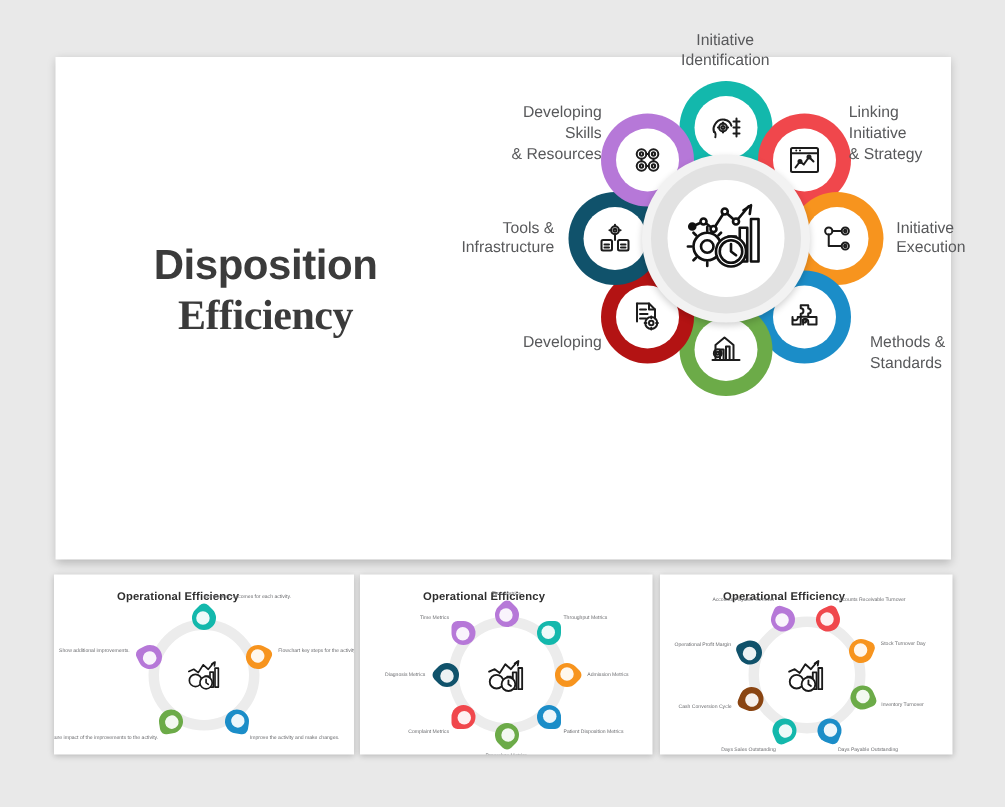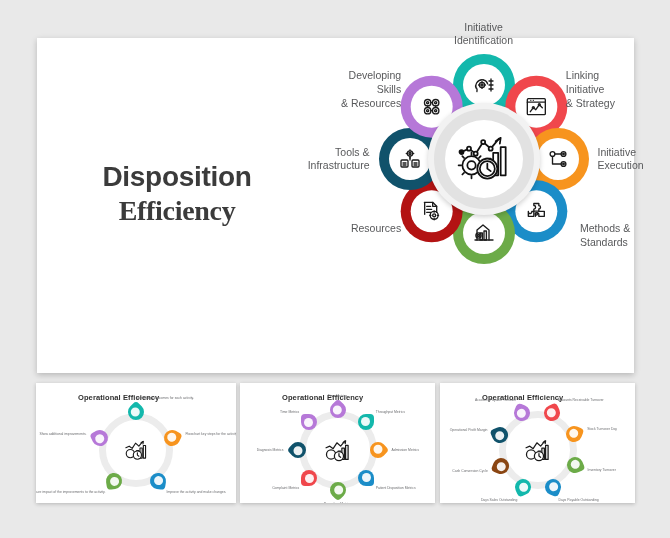--- a/index.html
+++ b/index.html
@@ -263,21 +263,21 @@
     </div>
 
   <div class="lbl c" style="left: 76.5px; top: -17.5px; width: 140px;">Initiative
 Identification</div>
       <div class="lbl r" style="left: 228.868px; top: 31.1325px;">Linking Initiative
 &amp; Strategy</div>
       <div class="lbl r" style="left: 260.5px; top: 107.5px;">Initiative
 Execution</div>
       <div class="lbl r" style="left: 243px; top: 183.868px;">Methods &amp;
 Standards</div>
-      <div class="lbl l" style="right: 232.868px; top: 183.868px;">Resources</div>
+      <div class="lbl l" style="right: 232.868px; top: 183.868px;">Developing</div>
       <div class="lbl l" style="right: 232.868px; top: 31.1325px;">Developing Skills
 &amp; Resources</div>
       <div class="lbl l" style="right: 264.5px; top: 107.5px;">Tools &amp;
 Infrastructure</div>
     </div>
 </div>
 
 <div class="thumb" id="thumb-1">
   <div class="thumb-title">Operational Efficiency</div>
   <div class="thumb-stage">

